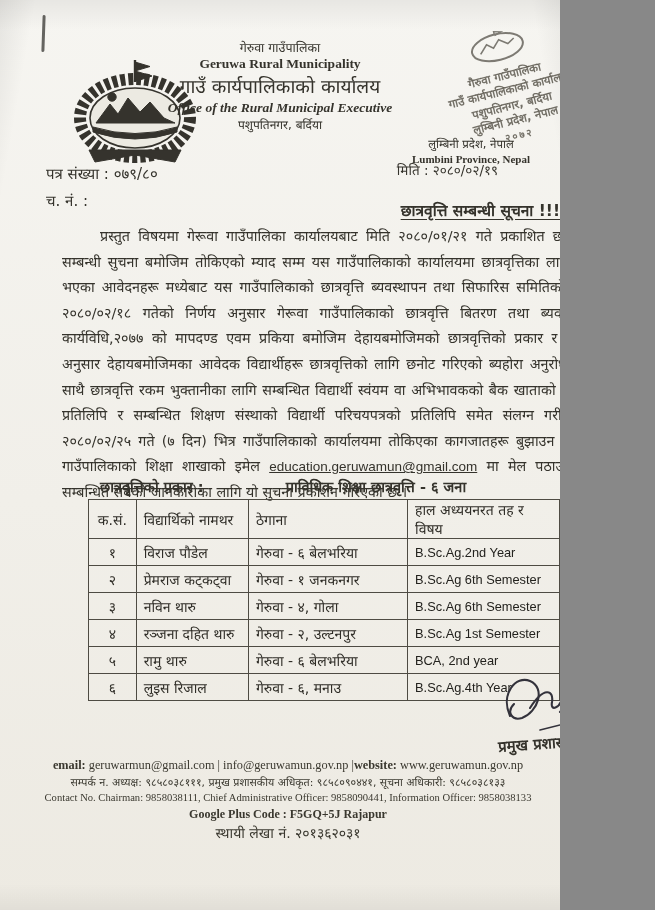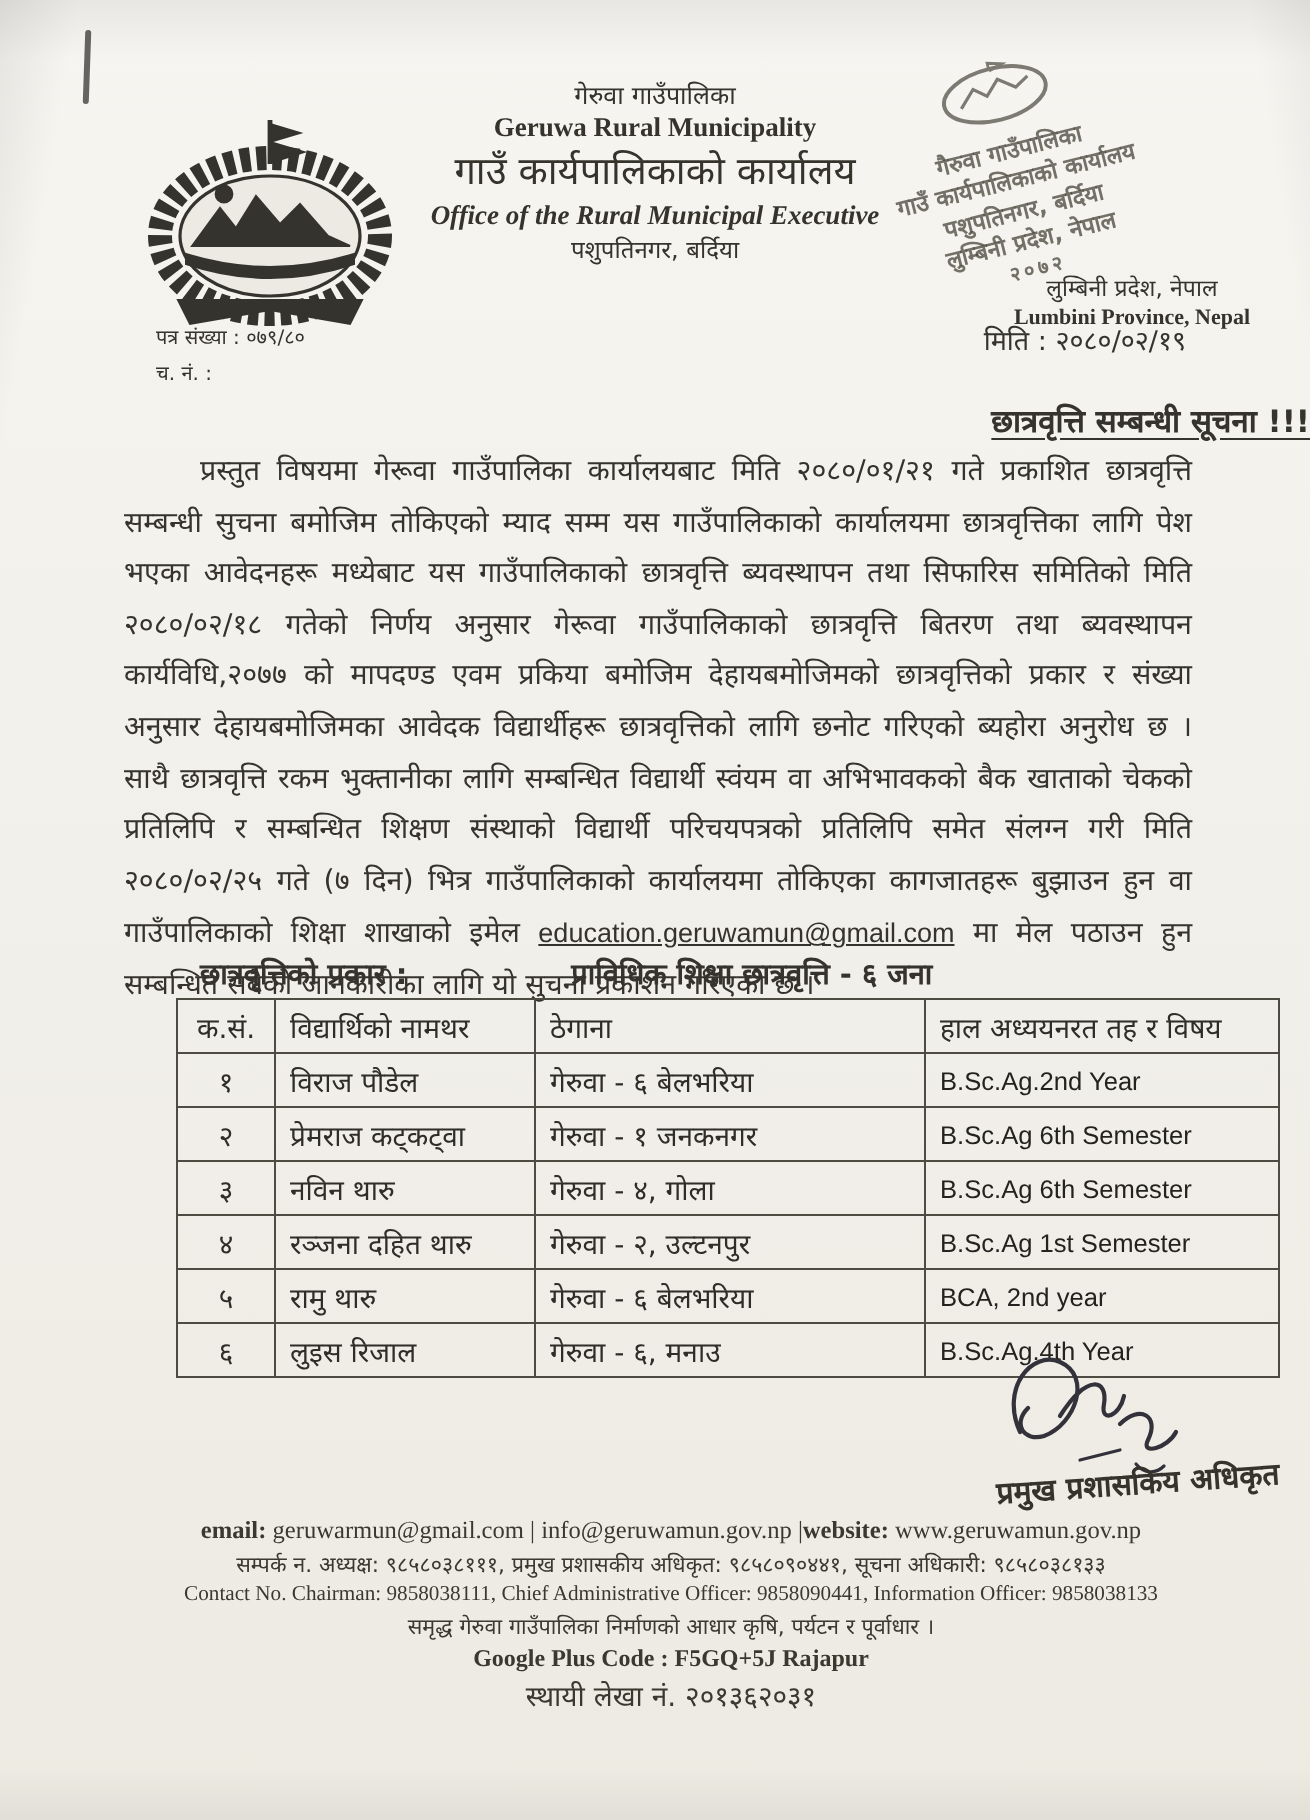--- a/index.html
+++ b/index.html
@@ -1,38 +1,38 @@
 <!DOCTYPE html>
 <html><head>
 <meta charset="utf-8">
 <style>
   html,body{margin:0;padding:0;background:#888;}
   .page{
-    position:relative;width:655px;height:910px;overflow:hidden;
+    position:relative;width:560px;height:910px;overflow:hidden;
     background:
       linear-gradient(100deg, rgba(0,0,0,.07), rgba(0,0,0,0) 5%),
       linear-gradient(260deg, rgba(0,0,0,.05), rgba(0,0,0,0) 4%),
       linear-gradient(180deg,#f6f5f1 0%,#f1efe9 55%,#edeae2 100%);
     font-family:"DejaVu Sans",sans-serif;color:#35332c;
   }
   .crease{position:absolute;pointer-events:none;}
   .abs{position:absolute;}
   .b{font-weight:bold;}
   
   .hdr{left:0;right:0;top:40px;text-align:center;line-height:1.25;}
   .hdr .l1{font-size:12.5px;}
   .hdr .l2{font-size:13.5px;font-weight:bold;font-family:"Liberation Serif",serif;}
   .hdr .l3{font-size:19px;margin-top:2px;}
   .hdr .l4{font-size:13.5px;font-weight:bold;font-family:"Liberation Serif",serif;margin-top:2px;font-style:italic;}
   .hdr .l5{font-size:12px;margin-top:1px;}
   .hdr .l6{font-size:12px;font-weight:bold;font-family:"Liberation Serif",serif;}
   .province{right:30px;top:137px;text-align:center;line-height:1.3;}
   .province .np{font-size:11.5px;}
   .province .en{font-size:11px;font-weight:bold;font-family:"Liberation Serif",serif;}
-  .meta-left{left:78px;top:161px;font-size:10px;line-height:1.8;}
+  .meta-left{left:46px;top:161px;font-size:15px;line-height:1.8;}
   .meta-date{right:62px;top:161px;font-size:13.5px;}
   
   .stamp{left:402px;top:28px;width:210px;transform:rotate(-14deg);
     color:rgba(78,74,64,.78);text-align:center;line-height:1.35;font-weight:bold;}
   .stamp .sl{font-size:11.5px;white-space:nowrap;}
   .stamp .yr{font-size:10px;letter-spacing:2px;}
   
   .title{left:0;right:0;top:199px;text-align:right;font-size:15.5px;font-weight:bold;padding-left:40px;}
   .title span{text-decoration:underline;text-underline-offset:3px;}
   .body-par{left:62px;width:534px;top:224px;font-size:14.3px;line-height:25.6px;
@@ -185,20 +185,19 @@
         <path d="M74 62 c4 5 10 5 14 1" stroke-width="1.6"></path>
       </g>
     </svg>
   </div>
   <div class="abs sig-title">प्रमुख प्रशासकिय अधिकृत</div>
 
   <div class="abs footer">
     <div class="f1"><span class="b">email:</span><span> geruwarmun@gmail.com | info@geruwamun.gov.np |</span><span class="b">website:</span><span> www.geruwamun.gov.np</span></div>
     <div class="f2">सम्पर्क न. अध्यक्ष: ९८५८०३८१११, प्रमुख प्रशासकीय अधिकृत: ९८५८०९०४४१, सूचना अधिकारी: ९८५८०३८१३३</div>
     <div class="f3">Contact No. Chairman: 9858038111, Chief Administrative Officer: 9858090441, Information Officer: 9858038133</div>
-    <div class="f4">समृद्ध गेरुवा गाउँपालिका निर्माणको आधार कृषि, पर्यटन र पूर्वाधार ।</div>
     <div class="f5">Google Plus Code : F5GQ+5J Rajapur</div>
     <div class="f6">स्थायी लेखा नं. २०१३६२०३१</div>
   </div>
 
   <div class="crease" style="left:0;top:0;width:655px;height:30px;background:linear-gradient(180deg,rgba(0,0,0,.06),rgba(0,0,0,0));"></div>
   <div class="crease" style="left:0;bottom:0;width:655px;height:26px;background:linear-gradient(0deg,rgba(0,0,0,.05),rgba(0,0,0,0));"></div>
 </div>
 
 </body></html>

